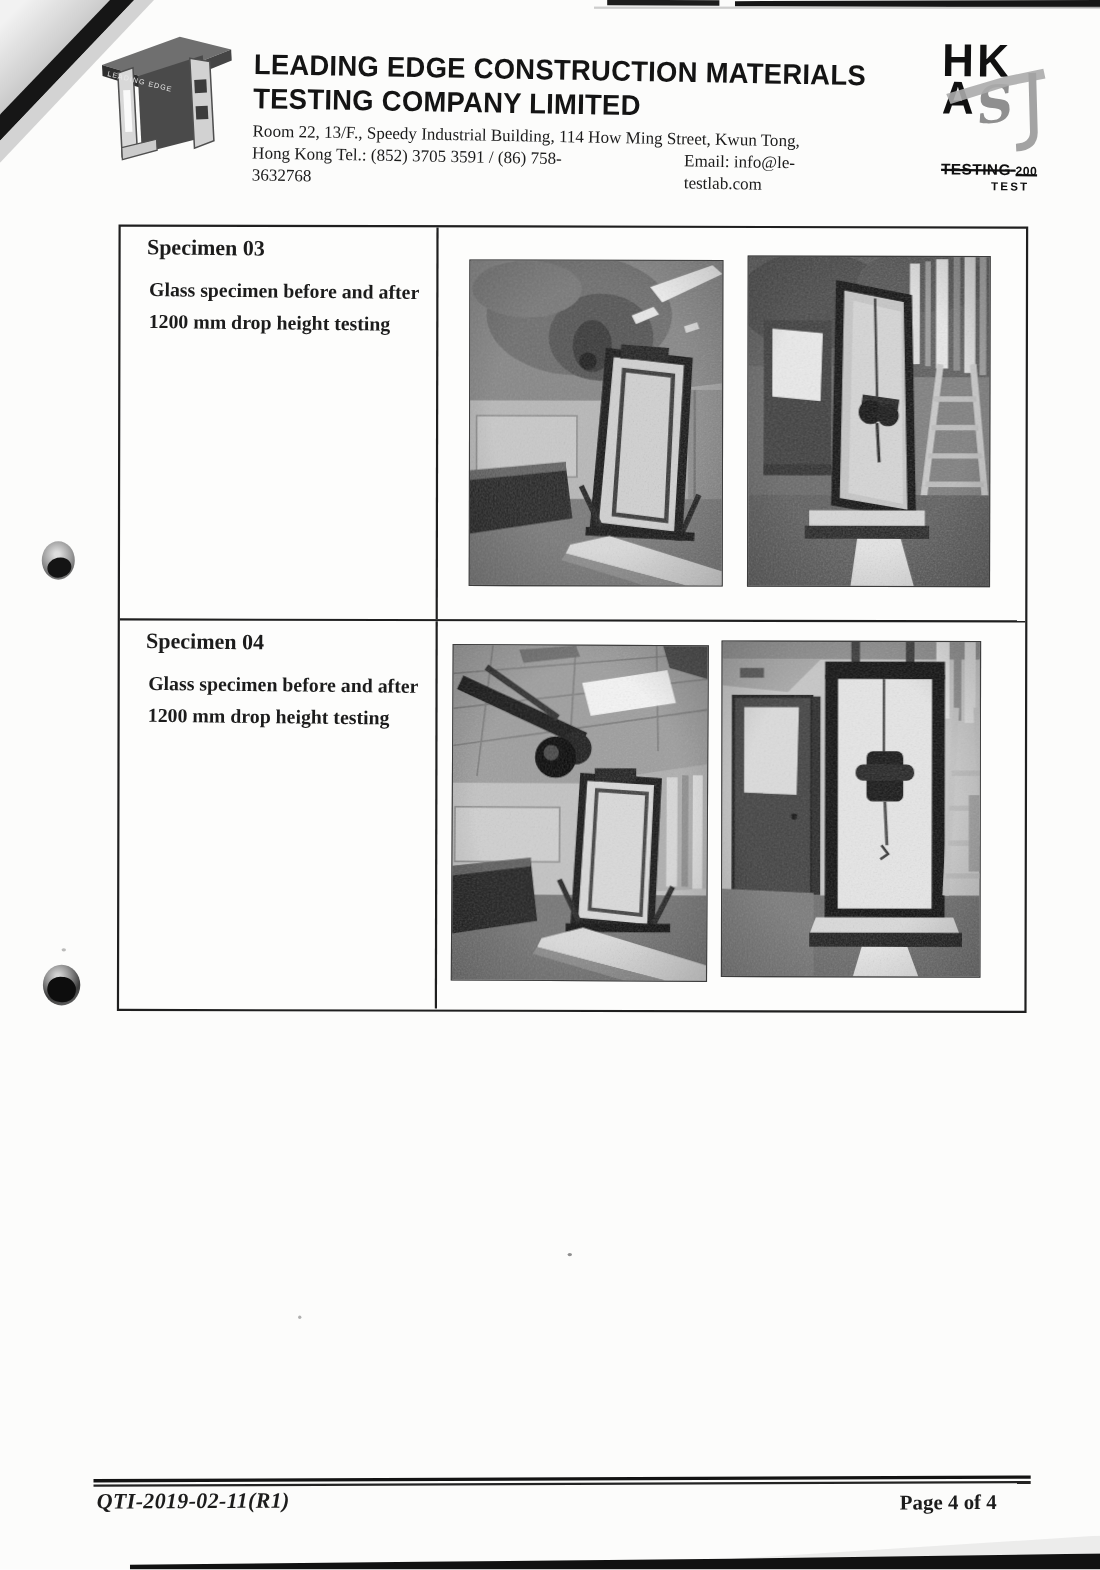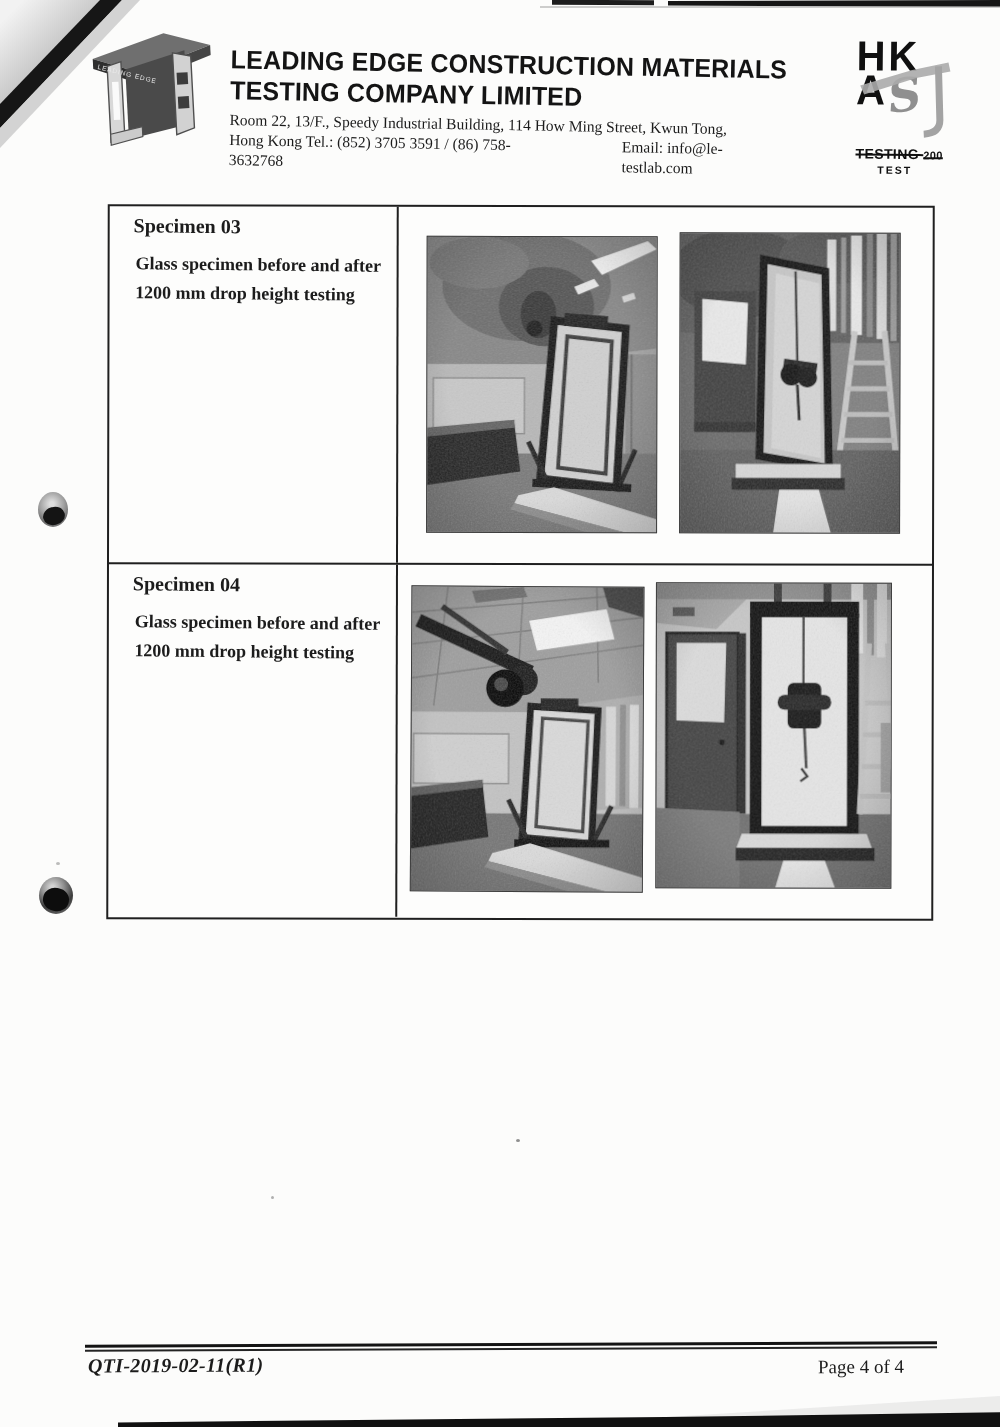--- a/index.html
+++ b/index.html
@@ -50,21 +50,21 @@
   .hkas .hk{font-weight:900;font-size:40px;letter-spacing:3px;line-height:.8;color:#101010;transform:scaleY(1.05);}
   .hkas .row2{position:relative;height:46px;}
   .hkas .a{font-weight:900;font-size:40px;line-height:.9;color:#101010;transform:scaleY(1.05);display:inline-block;}
   .hkas .s{position:absolute;left:32px;top:-4px;font-family:"DejaVu Serif",serif;font-style:italic;
       font-weight:700;font-size:46px;color:#8f8f8f;transform:rotate(-8deg);}
   .hkas-tick{position:absolute;left:0;top:0;width:104px;height:100px;}
   .hoklas{margin-top:14px;font-family:"Liberation Sans",sans-serif;font-weight:900;font-size:14px;
       letter-spacing:.4px;color:#101010;text-decoration:line-through;text-decoration-thickness:2px;}
   .hoklas .no{font-size:11px;text-decoration:none;}
   .hkas .test{font-family:"Liberation Sans",sans-serif;font-weight:900;font-size:10.5px;letter-spacing:2px;
-      color:#101010;margin-top:2px;margin-left:22px;}
+      color:#101010;margin-top:2px;margin-left:22px;text-align:center;}
 
   
   .spec-table{position:absolute;left:107px;top:205px;width:827px;height:715px;border:2.2px solid #1f1f1f;
       box-sizing:border-box;background:#fdfdfc;transform:rotate(.12deg);}
   .trow{display:flex;box-sizing:border-box;}
   .trow.r1{height:358px;border-bottom:2.2px solid #1f1f1f;}
   .trow.r2{height:352px;}
   .cell-text{width:289px;border-right:2.2px solid #1f1f1f;box-sizing:border-box;padding:8px 12px 0 24px;}
   .cell-text h3{margin:0;font-size:20px;font-weight:700;transform:rotate(.5deg);transform-origin:left top;}
   .cell-text p{margin:12px 0 0 2px;font-size:18px;font-weight:700;line-height:1.6;
@@ -76,21 +76,21 @@
   .pA{left:28px;top:29px;width:231px;height:297px;}
   .pB{left:281px;top:25px;width:221px;height:301px;}
   .pC{left:13px;top:21px;width:233px;height:306px;transform:rotate(.2deg);}
   .pD{left:258px;top:17px;width:236px;height:306px;}
 
   
   .footer-rule-a{position:absolute;left:85px;top:1343px;width:852px;height:2.6px;background:#131313;transform:rotate(-.22deg);}
   .footer-rule-b{position:absolute;left:85px;top:1348px;width:852px;height:1.6px;background:#232323;transform:rotate(-.22deg);}
   .report-no{position:absolute;left:88px;top:1354px;font-style:italic;font-weight:700;font-size:20px;
       letter-spacing:.3px;transform:rotate(-.3deg);}
-  .page-no{position:absolute;left:818px;top:1356px;font-size:19px;font-weight:400;transform:rotate(-.3deg);}
+  .page-no{position:absolute;left:818px;top:1356px;font-size:19px;font-weight:700;transform:rotate(-.3deg);}
 </style>
 </head>
 <body>
 
 <svg width="0" height="0" style="position:absolute" aria-hidden="true">
   <defs>
     <filter id="grain" x="0" y="0" width="100%" height="100%">
       <feTurbulence type="fractalNoise" baseFrequency="0.65" numOctaves="2" stitchTiles="stitch"></feTurbulence>
       <feColorMatrix type="saturate" values="0"></feColorMatrix>
       <feComponentTransfer>

